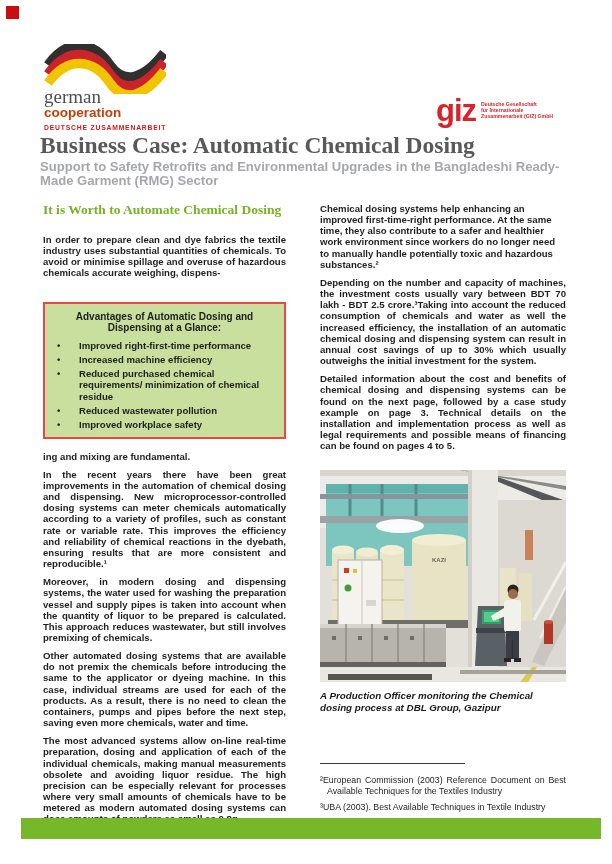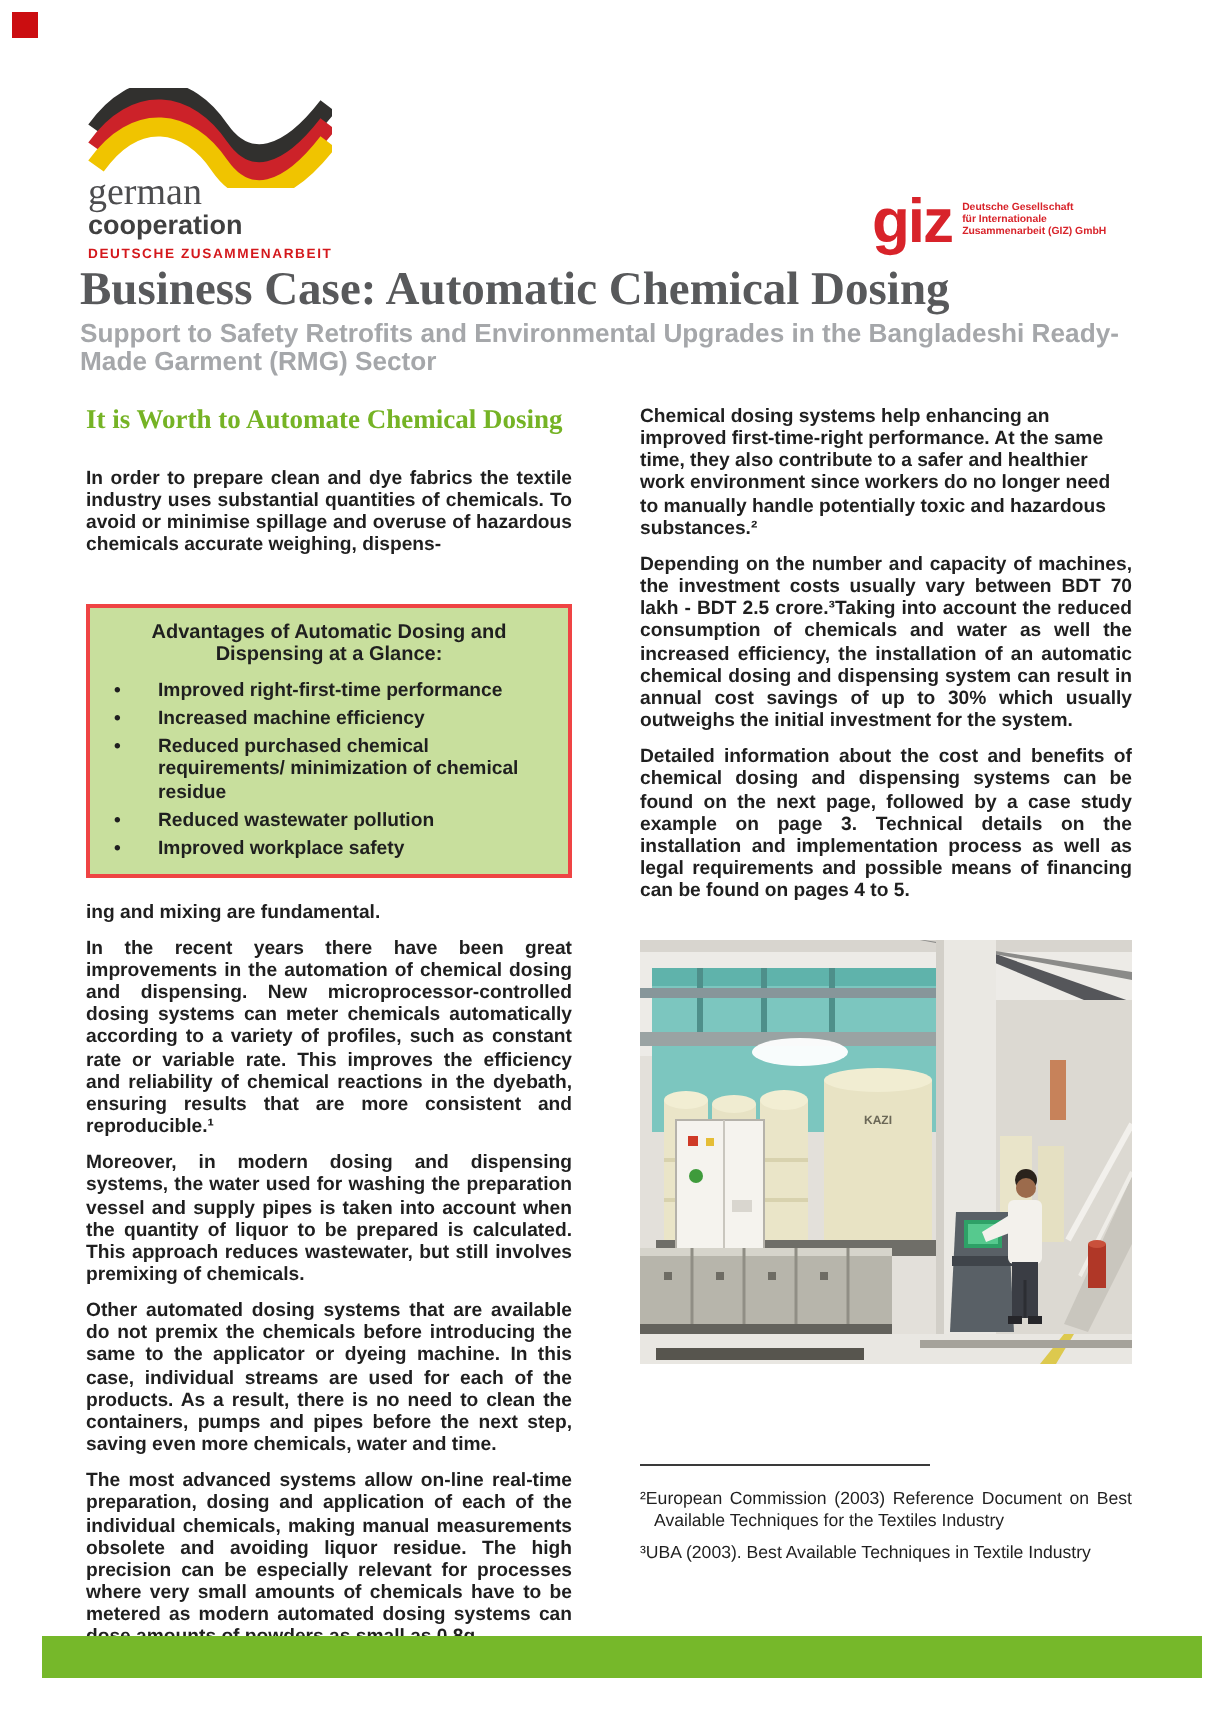--- a/index.html
+++ b/index.html
@@ -4,21 +4,21 @@
 <style>
   html,body{margin:0;padding:0;background:#888;}
   .page{position:relative;width:612px;height:864px;background:#ffffff;overflow:hidden;
         font-family:"Liberation Sans",sans-serif;color:#1f1f1f;}
   
   .corner-marker{position:absolute;left:6px;top:6px;width:13px;height:13px;background:#cb0d10;}
   
   .gc-logo{position:absolute;left:44px;top:44px;width:160px;}
   .gc-ribbon{display:block;}
   .gc-german{font-family:"Liberation Serif",serif;font-size:19px;line-height:18px;color:#4d4d4f;margin-top:-6px;}
-  .gc-coop{font-size:13.5px;font-weight:700;color:#404040;line-height:14px;}
+  .gc-coop{font-size:13.5px;font-weight:700;color:#c2410c;line-height:14px;}
   .gc-red{font-size:6.8px;font-weight:700;color:#d4181c;letter-spacing:0.8px;margin-top:4px;}
   
   .giz-logo{position:absolute;left:436px;top:98px;display:flex;align-items:flex-start;}
   .giz-brand{font-size:31px;font-weight:700;color:#d8232a;line-height:25px;letter-spacing:-1px;}
   .giz-sub{margin-left:5px;margin-top:3px;}
   .giz-sub div{font-size:5.2px;line-height:6px;color:#d8232a;font-weight:700;}
   
   .doc-title{position:absolute;left:40px;top:132px;width:560px;
              font-family:"Liberation Serif",serif;font-weight:700;font-size:23.5px;color:#58595b;}
   .doc-subtitle{position:absolute;left:40px;top:160px;width:548px;
@@ -210,20 +210,21 @@
         <rect x="224" y="152" width="9" height="22" fill="#b03727"></rect>
         <ellipse cx="228.5" cy="152" rx="4.5" ry="2" fill="#c9503b"></ellipse>
 
         <rect x="0" y="197" width="246" height="15" fill="#e9e7e2"></rect>
         <path d="M200,212 L212,197 L217,197 L208,212 Z" fill="#ddc94e"></path>
         <rect x="8" y="204" width="104" height="6" fill="#57554e"></rect>
         <rect x="140" y="200" width="106" height="4" fill="#a5a29a"></rect>
       </svg>
     </div>
 
+    <div class="photo-caption">A Production Officer monitoring the Chemical dosing process at DBL Group, Gazipur</div>
 
     <div class="fn-sep right"></div>
     <div class="footnote hang">²European Commission (2003) Reference Document on Best Available Techniques for the Textiles Industry</div>
     <div class="footnote hang last">³UBA (2003). Best Available Techniques in Textile Industry</div>
   </div>
 
   <div class="footer-bar"></div>
 
 </div>
 

